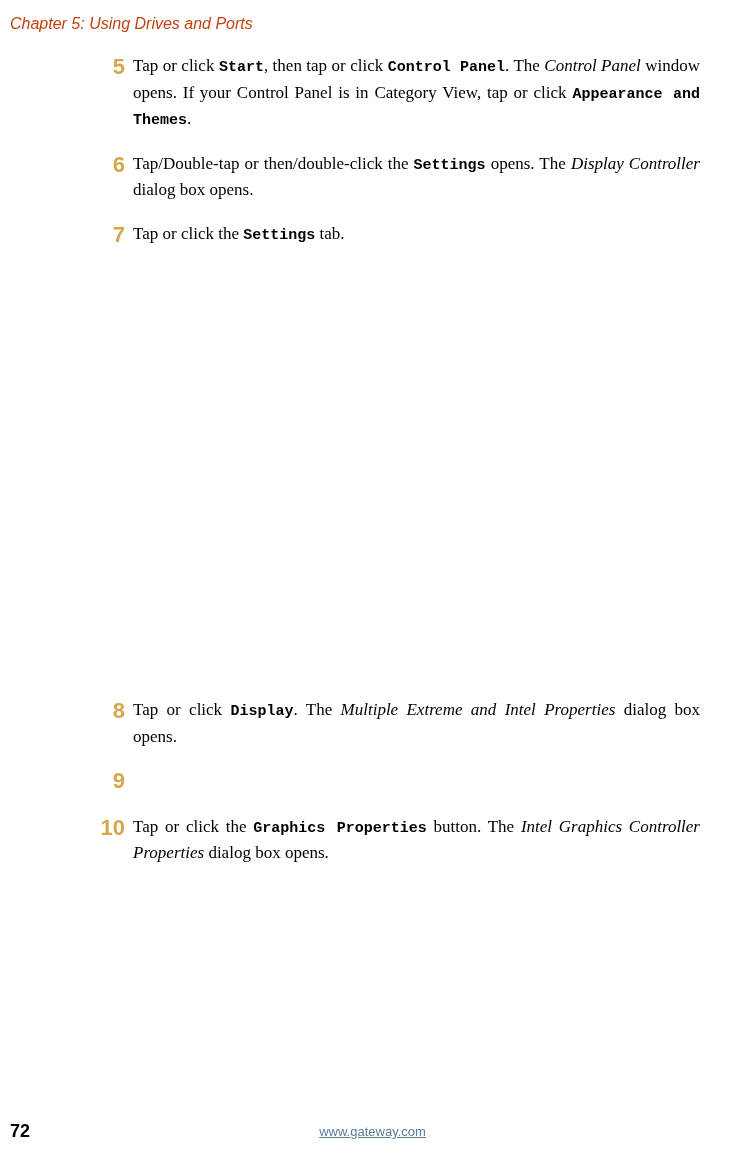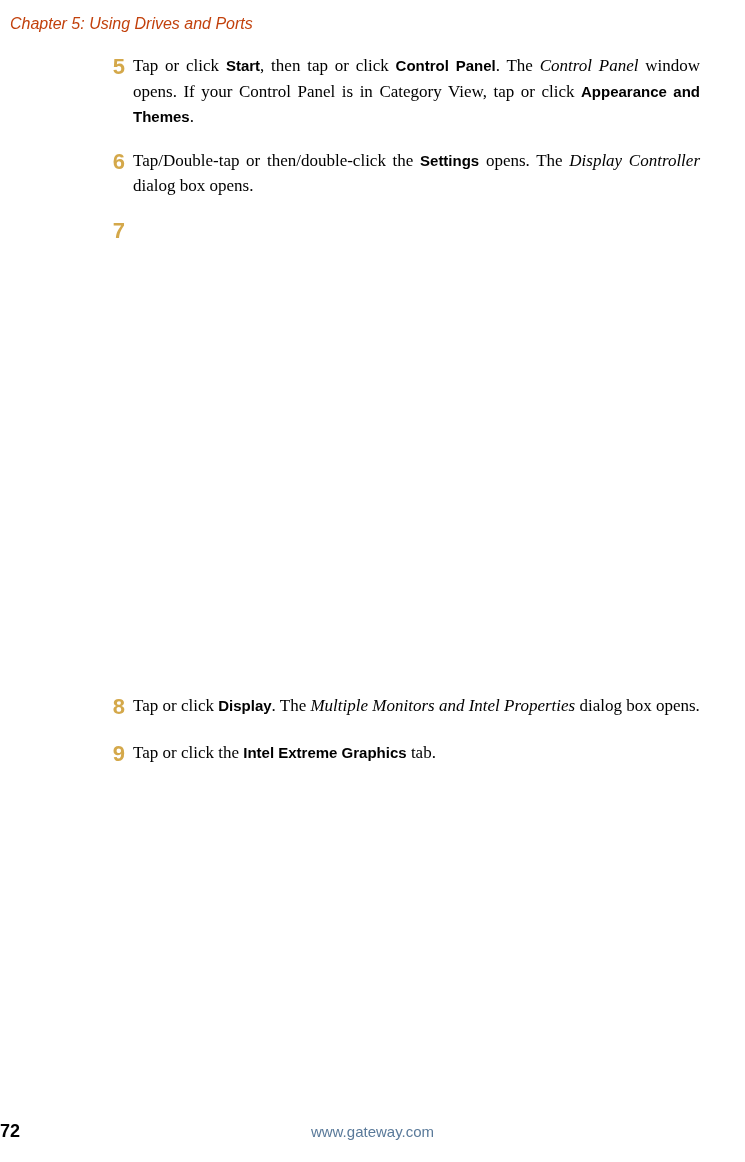--- a/index.html
+++ b/index.html
@@ -54,21 +54,21 @@
     }
     
     .step-text {
       font-size: 17px;
       line-height: 1.5;
       text-align: justify;
       flex: 1;
     }
     
     .bold-ui {
-      font-family: Liberation Sans, sans-serif;
+      font-family: Liberation Mono, monospace;
       font-weight: bold;
       font-size: 15px;
     }
     
     .italic-text {
       font-style: italic;
     }
     
     .image-placeholder {
       height: 430px;
@@ -80,30 +80,31 @@
       left: 0;
       width: 100%;
       display: flex;
       align-items: center;
     }
     
     .page-number {
       font-family: Arial, Helvetica, sans-serif;
       font-weight: bold;
       font-size: 18px;
-      margin-left: 0;
+      margin-left: 10px;
     }
     
     .footer-url {
       font-family: Arial, Helvetica, sans-serif;
       color: #5a7a9a;
-      font-size: 15px;
+      font-size: 13px;
       position: absolute;
       left: 50%;
       transform: translateX(-50%);
+      text-decoration: underline;
     }
   </style>
 </head>
 <body>
 
 <div class="chapter-header">Chapter 5: Using Drives and Ports</div>
 
 <div class="steps-container">
 
   <div class="step">
@@ -111,33 +112,37 @@
     <div class="step-text"><span>Tap or click </span><span class="bold-ui">Start</span><span>, then tap or click </span><span class="bold-ui">Control Panel</span><span>. The </span><span class="italic-text">Control Panel</span><span> window opens. If your Control Panel is in Category View, tap or click </span><span class="bold-ui">Appearance and Themes</span><span>.</span></div>
   </div>
 
   <div class="step">
     <div class="step-number">6</div>
     <div class="step-text"><span>Tap/Double-tap or then/double-click the </span><span class="bold-ui">Settings</span><span> opens. The </span><span class="italic-text">Display Controller</span><span> dialog box opens.</span></div>
   </div>
 
   <div class="step">
     <div class="step-number">7</div>
+    <div class="step-text"><span>Tap or click the </span><span class="bold-ui">Settings</span><span> tab.</span></div>
   </div>
 
   <div class="image-placeholder"></div>
 
   <div class="step">
     <div class="step-number">8</div>
-    <div class="step-text"><span>Tap or click </span><span class="bold-ui">Display</span><span>. The </span><span class="italic-text">Multiple Monitors and Intel Properties</span><span> dialog box opens.</span></div>
+    <div class="step-text"><span>Tap or click </span><span class="bold-ui">Display</span><span>. The </span><span class="italic-text">Multiple Extreme and Intel Properties</span><span> dialog box opens.</span></div>
   </div>
 
   <div class="step">
     <div class="step-number">9</div>
-    <div class="step-text"><span>Tap or click the </span><span class="bold-ui">Intel Extreme Graphics</span><span> tab.</span></div>
   </div>
 
+  <div class="step">
+    <div class="step-number two-digit">10</div>
+    <div class="step-text"><span>Tap or click the </span><span class="bold-ui">Graphics Properties</span><span> button. The </span><span class="italic-text">Intel Graphics Controller Properties</span><span> dialog box opens.</span></div>
+  </div>
 
 </div>
 
 <div class="footer">
   <span class="page-number">72</span>
   <span class="footer-url">www.gateway.com</span>
 </div>
 
 </body></html>

